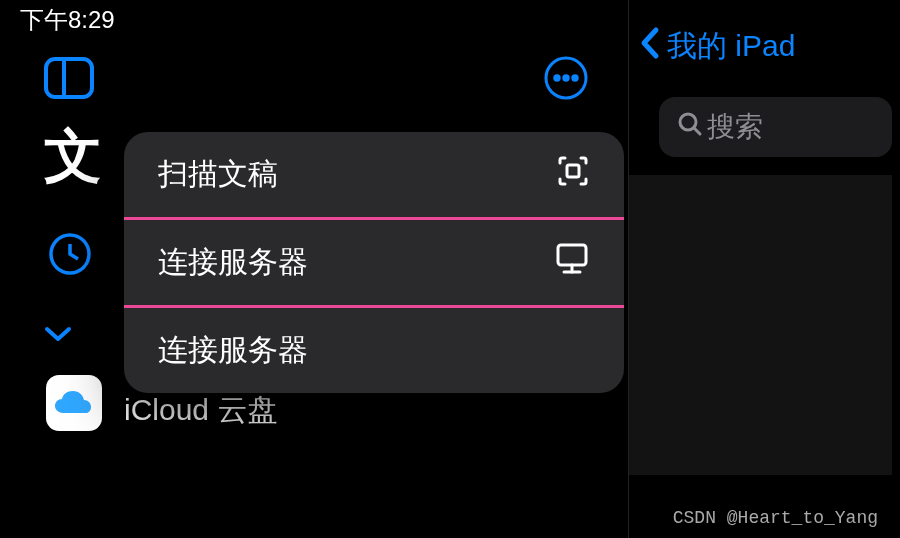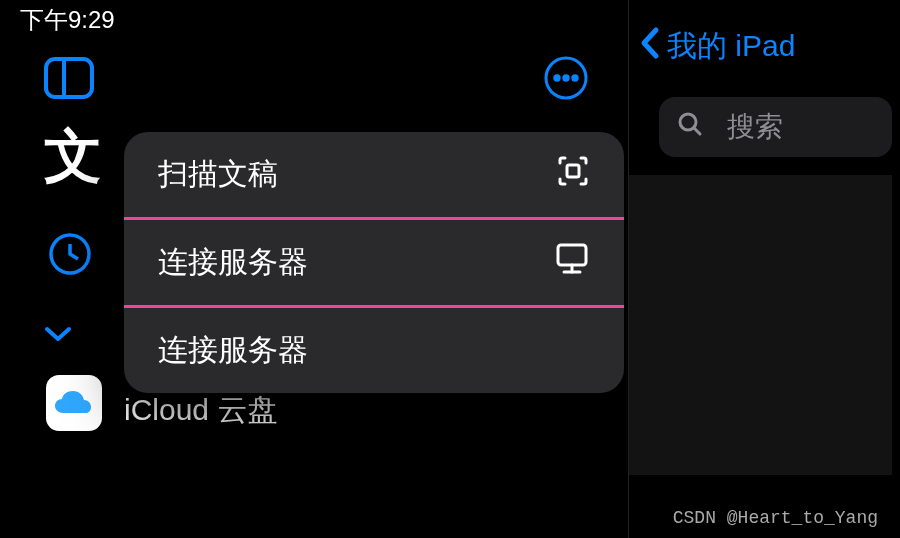--- a/index.html
+++ b/index.html
@@ -123,21 +123,21 @@
       color: #0a84ff;
       font-size: 30px;
     }
     .search-field {
       margin: 30px 0 0 30px;
       height: 60px;
       background: #1c1c1e;
       border-radius: 16px;
       display: flex;
       align-items: center;
-      gap: 24px;
+      gap: 4px;
       padding: 0 18px;
       color: #8e8e93;
       font-size: 28px;
     }
     .right-content {
       margin-top: 18px;
       height: 300px;
       background: #131314;
     }
     .watermark {
@@ -147,21 +147,21 @@
       color: #aaa;
       font-size: 18px;
       font-family: Liberation Mono, monospace;
     }
   </style>
 </head>
 <body>
 
 <div class="left-pane">
   <div class="status-bar">
-    <span>下午9:29</span>
+    <span>下午8:29</span>
   </div>
 
   <div class="toolbar">
     <span class="sidebar-toggle">
       <svg width="50" height="42" viewBox="0 0 50 42" fill="none" stroke="currentColor" stroke-width="4">
         <rect x="2" y="2" width="46" height="38" rx="9"></rect>
         <line x1="20" y1="2" x2="20" y2="40"></line>
       </svg>
     </span>
     <span class="more-btn">

